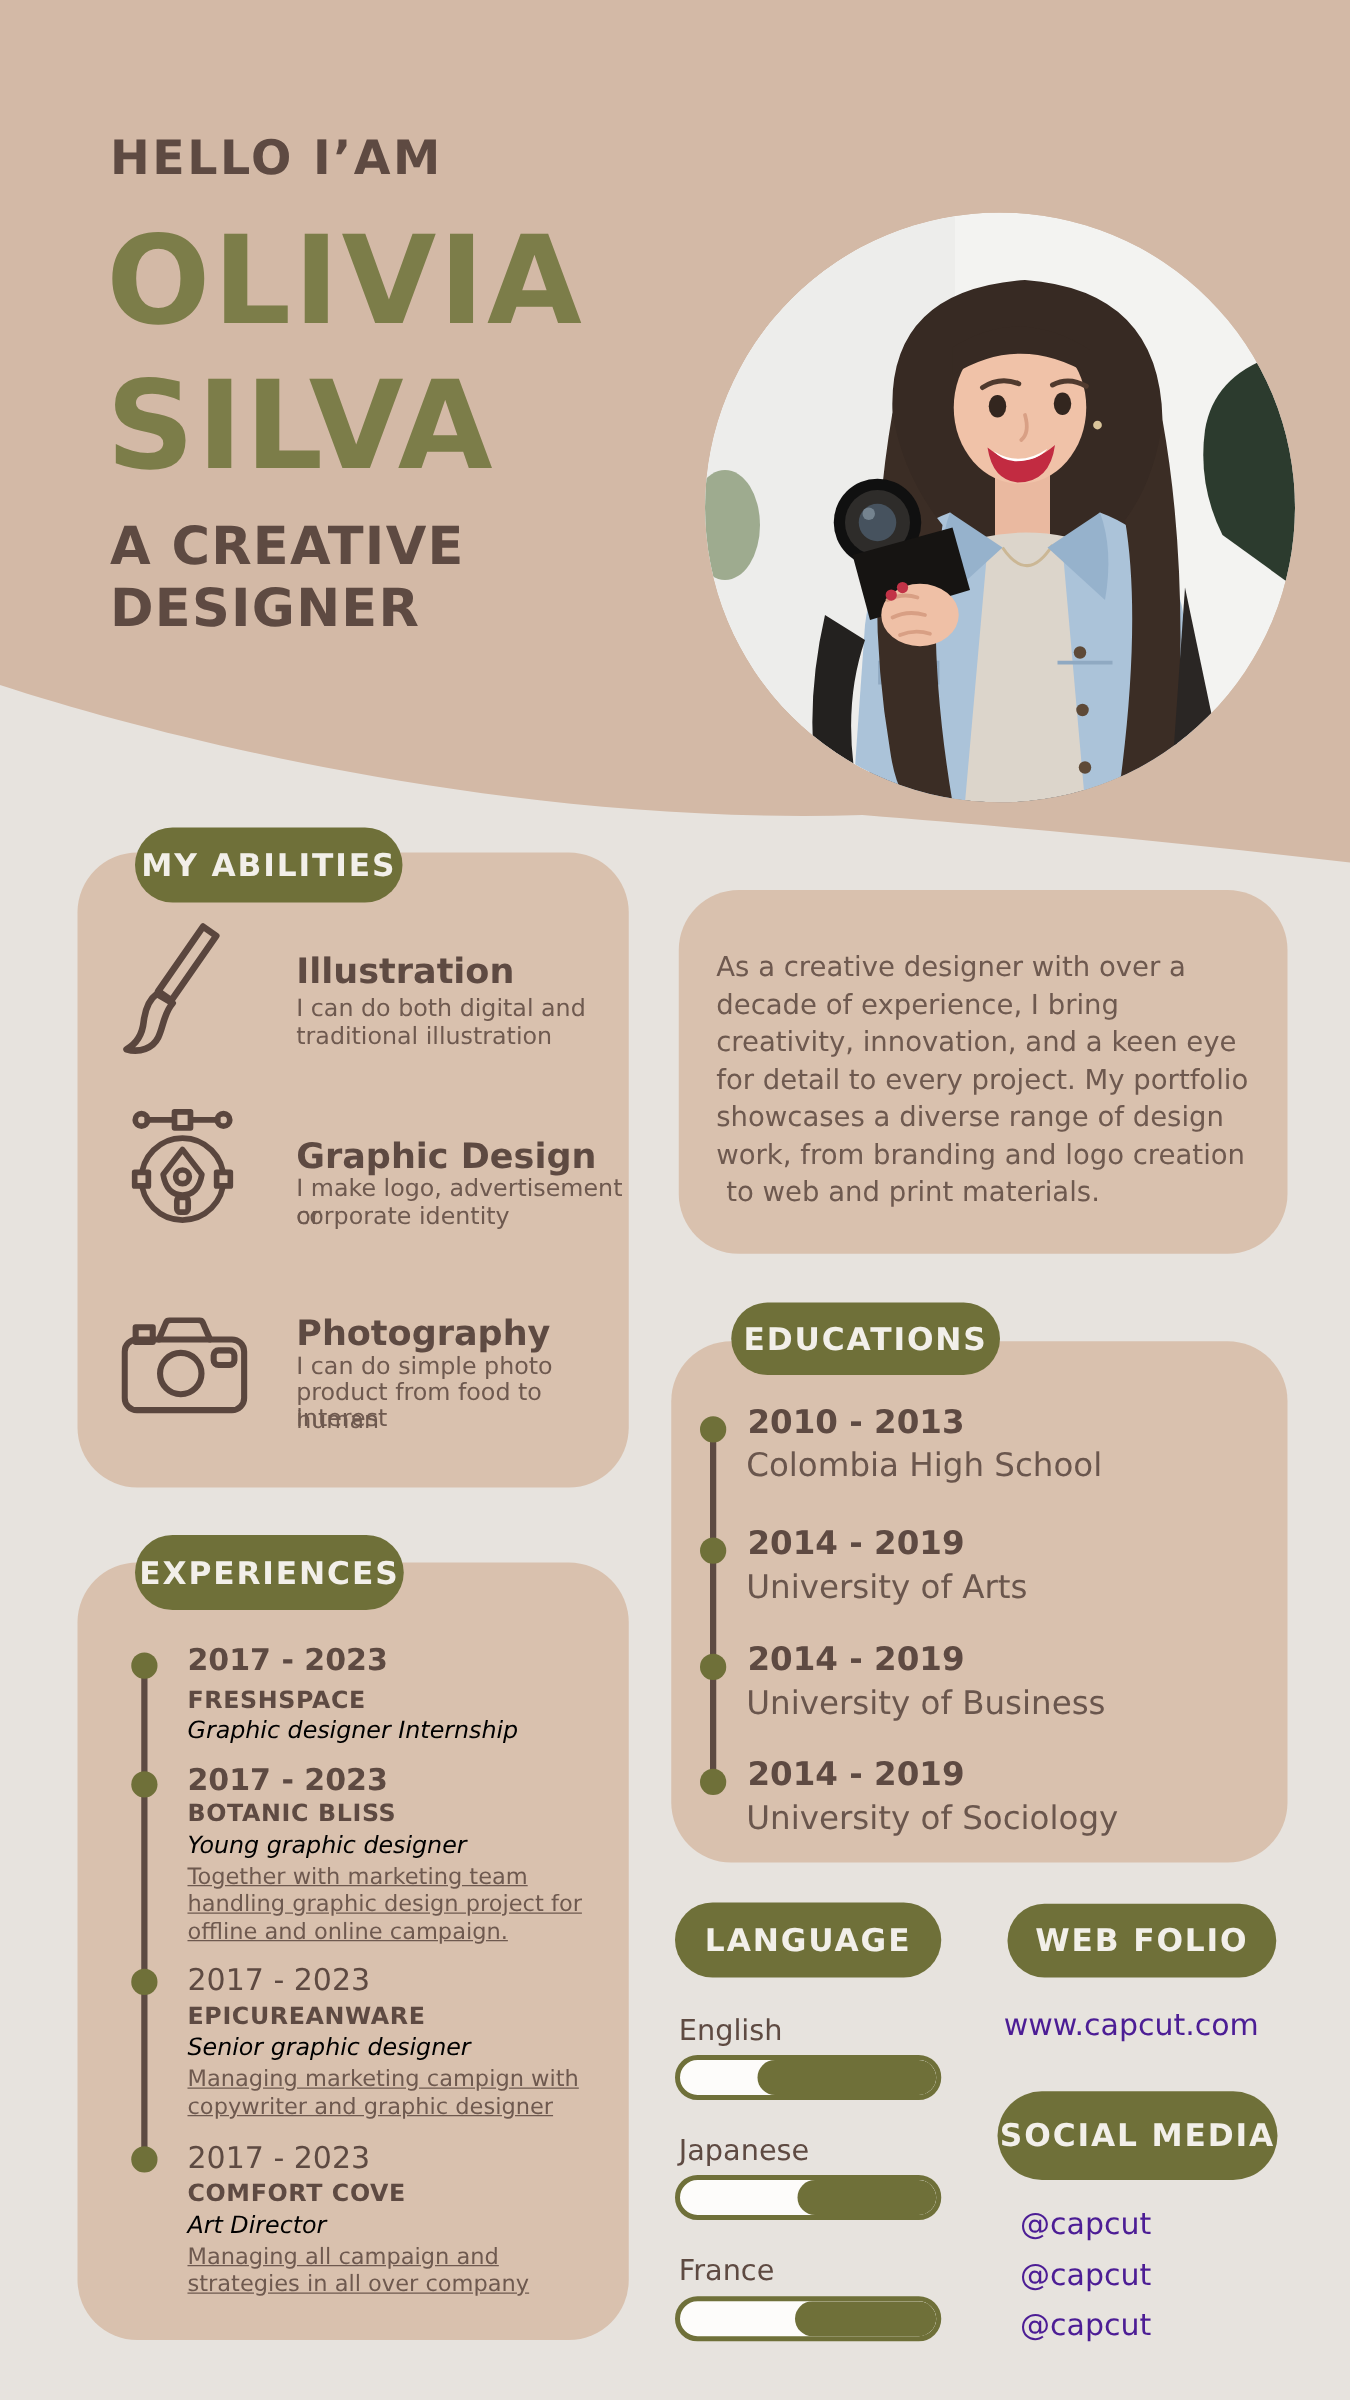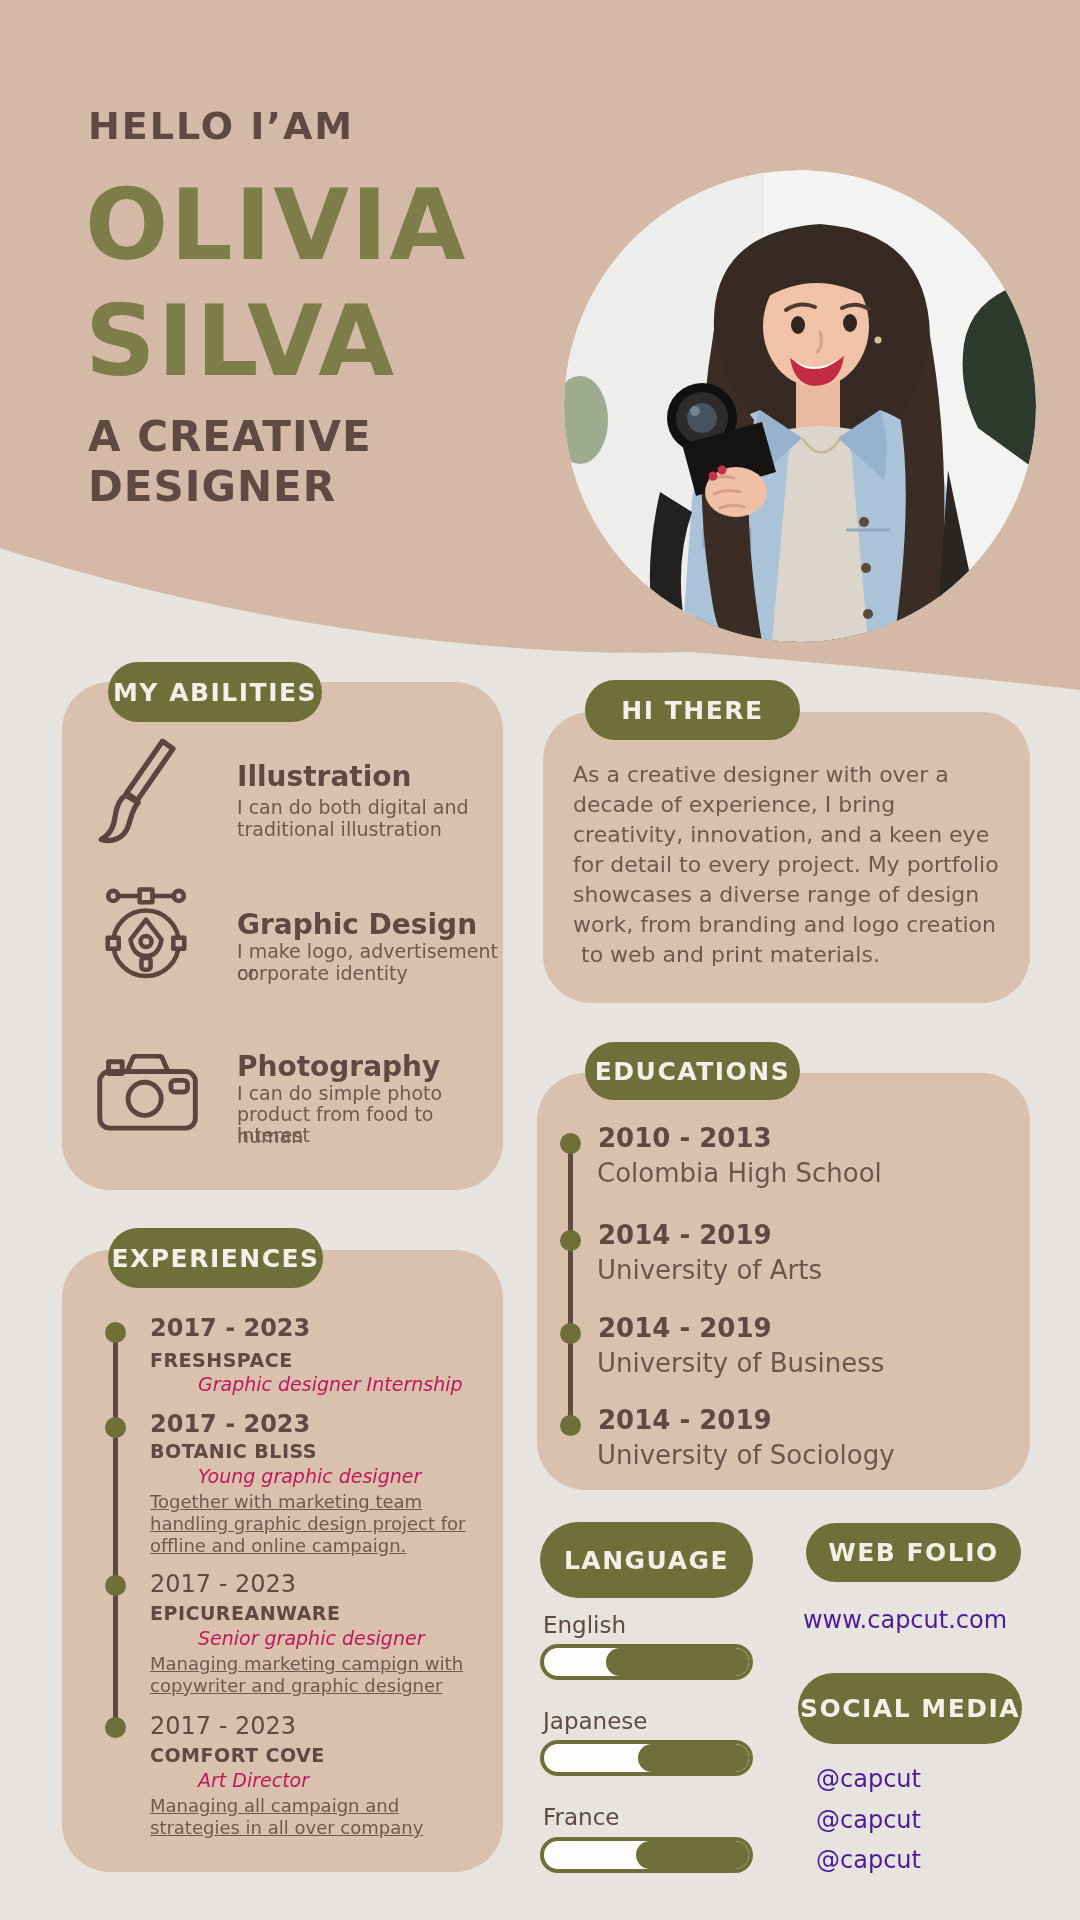--- a/index.html
+++ b/index.html
@@ -14,21 +14,21 @@
         color:#f2efe9;font-weight:bold;font-size:25px;letter-spacing:1.5px;}
   .card{position:absolute;background:#d9c1ae;border-radius:48px;}
   .ab-icon{position:absolute;}
   .ab-title{position:absolute;left:175px;font-size:28px;font-weight:bold;color:#5e4a42;}
   .ab-desc{position:absolute;left:175px;font-size:19px;color:#6e594f;line-height:22px;}
   .tl-line{position:absolute;width:5px;background:#5d4a42;}
   .tl-dot{position:absolute;width:21px;height:21px;border-radius:50%;background:#6f7039;}
   .xp-period{position:absolute;left:88px;font-size:24px;color:#5e4a42;}
   .bold{font-weight:bold;}
   .xp-company{position:absolute;left:88px;font-size:19px;font-weight:bold;letter-spacing:0.5px;color:#5e4a42;}
-  .xp-role{position:absolute;left:88px;font-size:19px;font-style:italic;color:#be185d;margin-left:48px;}
+  .xp-role{position:absolute;left:88px;font-size:19px;font-style:italic;color:#000000;}
   .xp-desc{position:absolute;left:88px;font-size:18px;color:#6e594f;line-height:22px;text-decoration:underline;}
   .about-line{position:absolute;left:30px;font-size:22px;color:#6e594f;}
   .ed-period{position:absolute;left:61px;font-size:26px;font-weight:bold;color:#5e4a42;}
   .ed-school{position:absolute;left:60px;font-size:26px;color:#6a564d;}
   .lang-label{position:absolute;left:543px;font-size:23px;color:#5e4a42;}
   .bar{position:absolute;left:540px;width:213px;height:36px;border:4px solid #6f7039;border-radius:999px;
        background:#fdfcfa;box-sizing:border-box;overflow:hidden;}
   .bar-fill{position:absolute;right:0;top:0;height:100%;background:#6f7039;border-radius:999px;}
   .link-text{position:absolute;font-size:24px;color:#4c1d95;}
 </style>
@@ -191,41 +191,40 @@
 
   <div class="card" style="left:543px;top:712px;width:487px;height:291px;">
     <div class="about-line" style="top:50px;">As a creative designer with over a</div>
     <div class="about-line" style="top:80px;">decade of experience, I bring</div>
     <div class="about-line" style="top:110px;">creativity, innovation, and a keen eye</div>
     <div class="about-line" style="top:170px;">showcases a diverse range of design</div>
     <div class="about-line" style="top:140px;">for detail to every project. My portfolio</div>
     <div class="about-line" style="top:200px;">work, from branding and logo creation</div>
     <div class="about-line" style="left:38px;top:230px;">to web and print materials.</div>
   </div>
-  <div class="pill" style="left:585px;top:680px;width:215px;height:60px;">HI THERE</div>
 
   <div class="card" style="left:537px;top:1073px;width:493px;height:417px;">
     <div class="tl-line" style="left:31px;top:70px;height:284px;"></div>
     <div class="tl-dot" style="left:23px;top:60px;"></div>
     <div class="tl-dot" style="left:23px;top:157px;"></div>
     <div class="tl-dot" style="left:23px;top:250px;"></div>
     <div class="tl-dot" style="left:23px;top:342px;"></div>
 
     <div class="ed-period" style="top:50px;">2010 - 2013</div>
     <div class="ed-school" style="top:85px;">Colombia High School</div>
     <div class="ed-period" style="top:147px;">2014 - 2019</div>
     <div class="ed-school" style="top:182px;">University of Arts</div>
     <div class="ed-period" style="top:240px;">2014 - 2019</div>
     <div class="ed-school" style="top:275px;">University of Business</div>
     <div class="ed-period" style="top:332px;">2014 - 2019</div>
     <div class="ed-school" style="top:367px;">University of Sociology</div>
   </div>
   <div class="pill" style="left:585px;top:1042px;width:215px;height:58px;">EDUCATIONS</div>
 
-  <div class="pill" style="left:540px;top:1522px;width:213px;height:76px;">LANGUAGE</div>
+  <div class="pill" style="left:540px;top:1522px;width:213px;height:60px;">LANGUAGE</div>
 
   <div class="lang-label" style="top:1612px;">English</div>
   <div class="bar" style="top:1644px;">
     <div class="bar-fill" style="width: 70%;"></div>
   </div>
 
   <div class="lang-label" style="top:1708px;">Japanese</div>
   <div class="bar" style="top:1740px;">
     <div class="bar-fill" style="width: 54%;"></div>
   </div>

